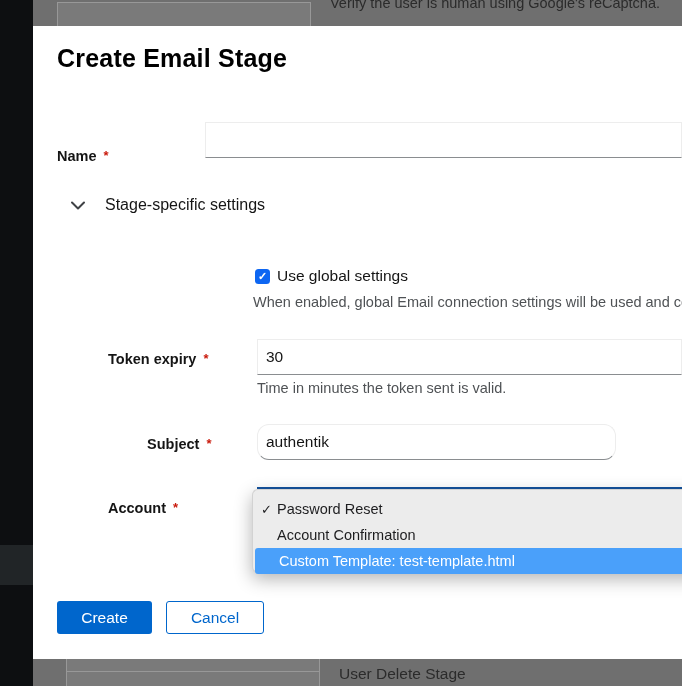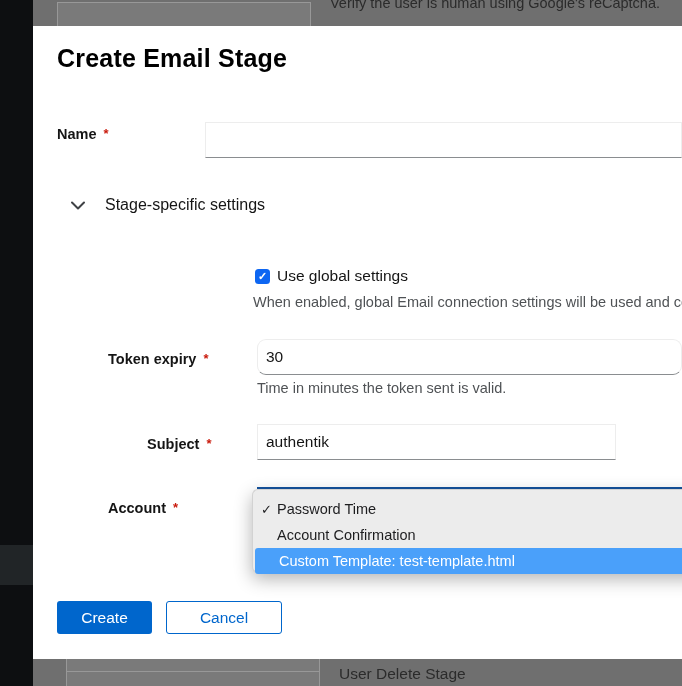--- a/index.html
+++ b/index.html
@@ -49,21 +49,21 @@
     box-shadow:0 6px 18px rgba(0,0,0,.3);padding-top:6px;}
   .menu-item{height:26px;display:flex;align-items:center;font-size:14.5px;color:#1d1d1f;cursor:pointer;}
   .menu-item .mcheck{width:16px;margin-left:8px;font-size:13px;color:#1d1d1f;text-align:left;flex:none;}
   .menu-item .mlabel{white-space:nowrap;}
   .menu-item.highlighted{background:var(--menu-highlight,#4aa0fa);color:#fff;border-radius:3px;margin:0 0 0 2px;font-weight:500;}
   .menu-item.highlighted .mcheck{color:#fff;}
 
   .btn{position:absolute;top:575px;height:33px;border-radius:3px;font-family:"Liberation Sans",sans-serif;
     font-size:15.5px;display:flex;align-items:center;justify-content:center;cursor:pointer;box-sizing:border-box;}
   .btn-primary{left:24px;width:95px;background:var(--accent,#0066cc);color:#fff;border:none;}
-  .btn-secondary{left:133px;width:116px;background:#fff;color:var(--accent,#0066cc);border:1px solid var(--accent,#0066cc);}
+  .btn-secondary{left:133px;width:98px;background:#fff;color:var(--accent,#0066cc);border:1px solid var(--accent,#0066cc);}
 </style>
 </head>
 <body>
 
 <div id="screen">
 
   <div class="dim-strip top">
     <div class="dim-panel top"></div>
     <div class="dim-text top">Verify the user is human using Google's reCaptcha.</div>
   </div>
@@ -75,21 +75,21 @@
   </div>
 
   <div class="sidebar">
     <div class="sidebar-active"></div>
   </div>
 
   <div class="modal">
 
     <div class="modal-title">Create Email Stage</div>
 
-    <div class="field-label" style="left:24px;top:100px;">
+    <div class="field-label" style="left:24px;top:122px;">
       <span>Name</span><span class="req">*</span>
     </div>
     <input class="pf-input" style="left: 172px; top: 96px; width: 477px;" type="text" value="">
 
     <div class="section-header">
       <span class="chev">
         <svg width="14" height="9" viewBox="0 0 14 9">
             <polyline points="1,1.5 7,7.5 13,1.5" fill="none" stroke="#3f4245" stroke-width="2" stroke-linecap="round" stroke-linejoin="round"></polyline>
           </svg>
       </span>
@@ -98,37 +98,37 @@
 
     <div class="checkbox">
       <span>✓</span>
     </div>
     <div class="checkbox-label">Use global settings</div>
     <div class="help-text" style="left:220px;top:268px;">When enabled, global Email connection settings will be used and con</div>
 
     <div class="field-label" style="left:75px;top:325px;">
       <span>Token expiry</span><span class="req">*</span>
     </div>
-    <input class="pf-input" style="left: 224px; top: 313px; width: 425px; border-radius: 9px;" type="text" value="30">
+    <input class="pf-input" style="left: 224px; top: 313px; width: 425px;" type="text" value="30">
     <div class="help-text" style="left:224px;top:354px;">Time in minutes the token sent is valid.</div>
 
     <div class="field-label" style="left:75px;top:410px;margin-left:39px;">
       <span>Subject</span><span class="req">*</span>
     </div>
-    <input class="pf-input" style="left: 224px; top: 398px; width: 359px;" type="text" value="authentik">
+    <input class="pf-input" style="left: 224px; top: 398px; width: 359px; border-radius: 12px;" type="text" value="authentik">
 
     <div class="field-label" style="left:75px;top:474px;">
       <span>Account</span><span class="req">*</span>
     </div>
     <div class="focus-line"></div>
 
     <div class="menu-popup">
       <div class="menu-item">
         <span class="mcheck">✓</span>
-        <span class="mlabel">Password Time</span>
+        <span class="mlabel">Password Reset</span>
       </div>
       <div class="menu-item">
         <span class="mcheck"></span>
         <span class="mlabel">Account Confirmation</span>
       </div>
       <div class="menu-item highlighted">
         <span class="mcheck"></span>
         <span class="mlabel">Custom Template: test-template.html</span>
       </div>
     </div>

